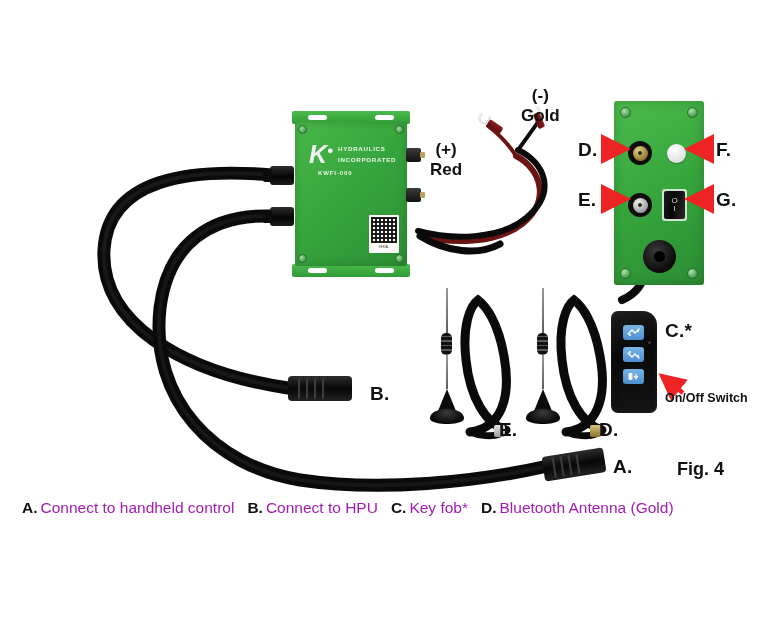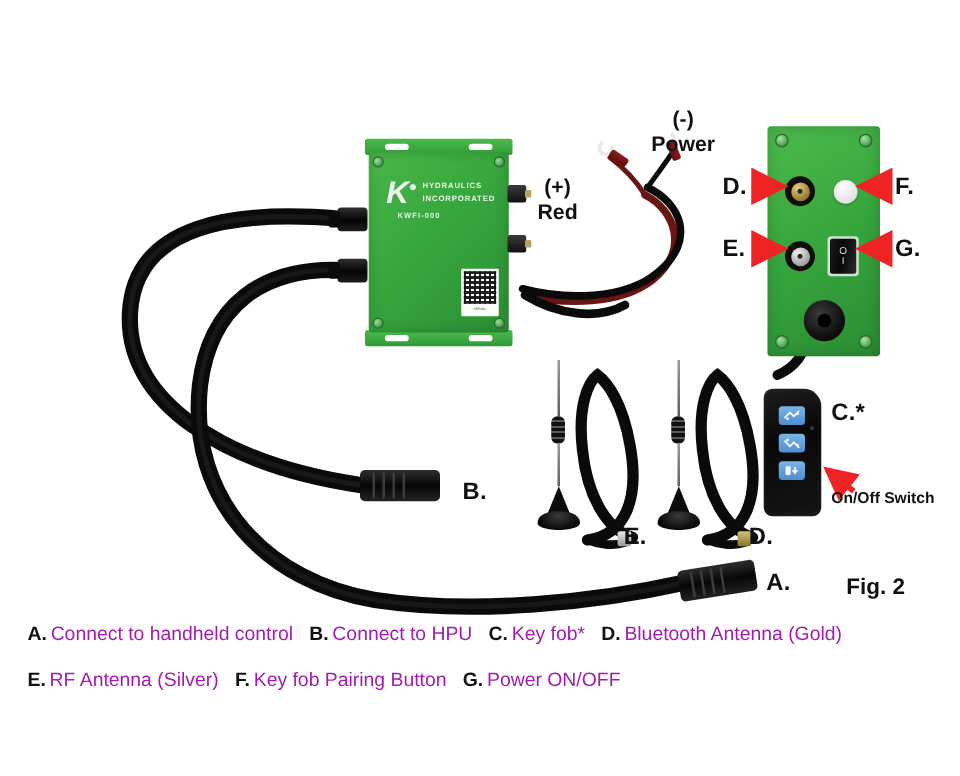--- a/index.html
+++ b/index.html
@@ -467,21 +467,21 @@
     <div class="terminal-ring" style="left:0; top:0; transform:rotate(160deg);"></div>
     <div class="terminal-barrel" style="left:3px; top:12px; transform:rotate(68deg);"></div>
   </div>
 
   <div class="abs wirelbl" style="left:430px; top:140px;">
     <div>(+)</div>
     <div>Red</div>
   </div>
   <div class="abs wirelbl" style="left:521px; top:86px;">
     <div>(-)</div>
-    <div>Power</div>
+    <div>Gold</div>
   </div>
 
   <div class="cable-plug abs" style="left:288px; top:376px; width:64px; height:25px;">
     <div class="plug-ring" style="left:10px; height:21px;"></div>
     <div class="plug-ring" style="left:18px; height:21px;"></div>
     <div class="plug-ring" style="left:26px; height:21px;"></div>
     <div class="plug-ring" style="left:34px; height:21px;"></div>
   </div>
 
   <div class="cable-plug abs" style="left:543px; top:452px; width:62px; height:25px; transform:rotate(-9deg);">
@@ -584,24 +584,21 @@
   <div class="abs calloutlbl" style="left:716px; top:189px;">G.</div>
 
   <div class="abs calloutlbl" style="left:370px; top:383px;">B.</div>
   <div class="abs calloutlbl" style="left:613px; top:456px;">A.</div>
   <div class="abs calloutlbl" style="left:665px; top:320px;">C.*</div>
   <div class="abs calloutlbl" style="left:499px; top:419px;">E.</div>
   <div class="abs calloutlbl" style="left:599px; top:419px;">D.</div>
 
   <div class="abs smalllbl" style="left:665px; top:391px;">On/Off Switch</div>
 
-  <div class="abs figlbl" style="left:677px; top:459px;">Fig. 2</div>
+  <div class="abs figlbl" style="left:677px; top:459px;">Fig. 4</div>
 
   <div id="legend">
     <div class="legend-row">
       <span class="legend-item"><span class="legend-key">A.</span><span class="legend-text">Connect to handheld control</span></span><span class="legend-item"><span class="legend-key">B.</span><span class="legend-text">Connect to HPU</span></span><span class="legend-item"><span class="legend-key">C.</span><span class="legend-text">Key fob*</span></span><span class="legend-item"><span class="legend-key">D.</span><span class="legend-text">Bluetooth Antenna (Gold)</span></span>
     </div>
-    <div class="legend-row">
-      <span class="legend-item"><span class="legend-key">E.</span><span class="legend-text">RF Antenna (Silver)</span></span><span class="legend-item"><span class="legend-key">F.</span><span class="legend-text">Key fob Pairing Button</span></span><span class="legend-item"><span class="legend-key">G.</span><span class="legend-text">Power ON/OFF</span></span>
-    </div>
   </div>
 
 </div>
 
 </body></html>

